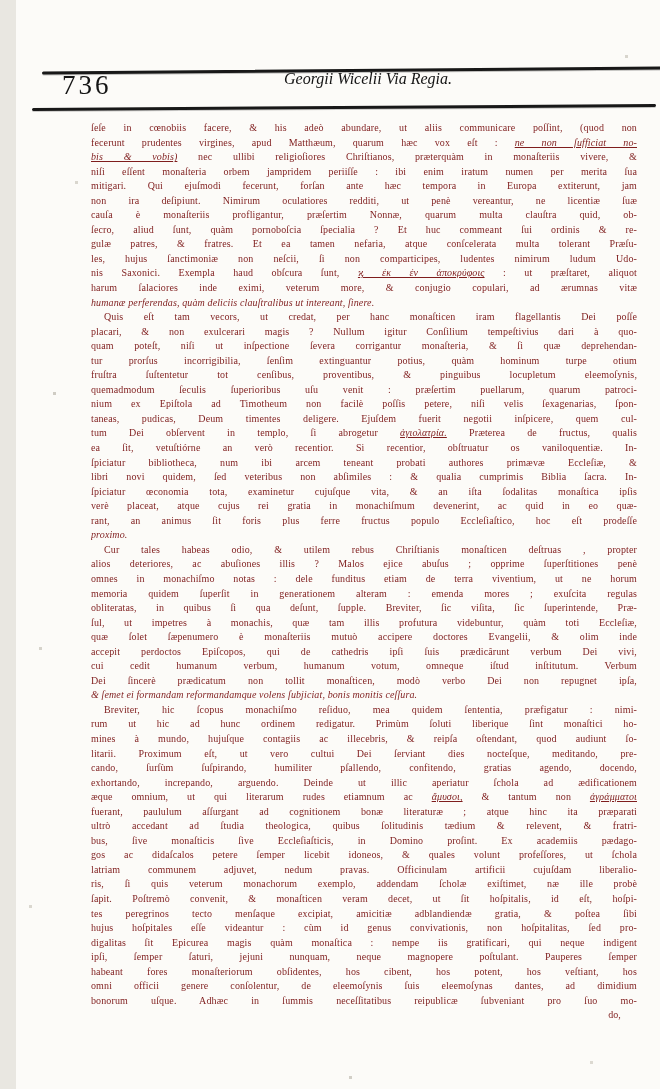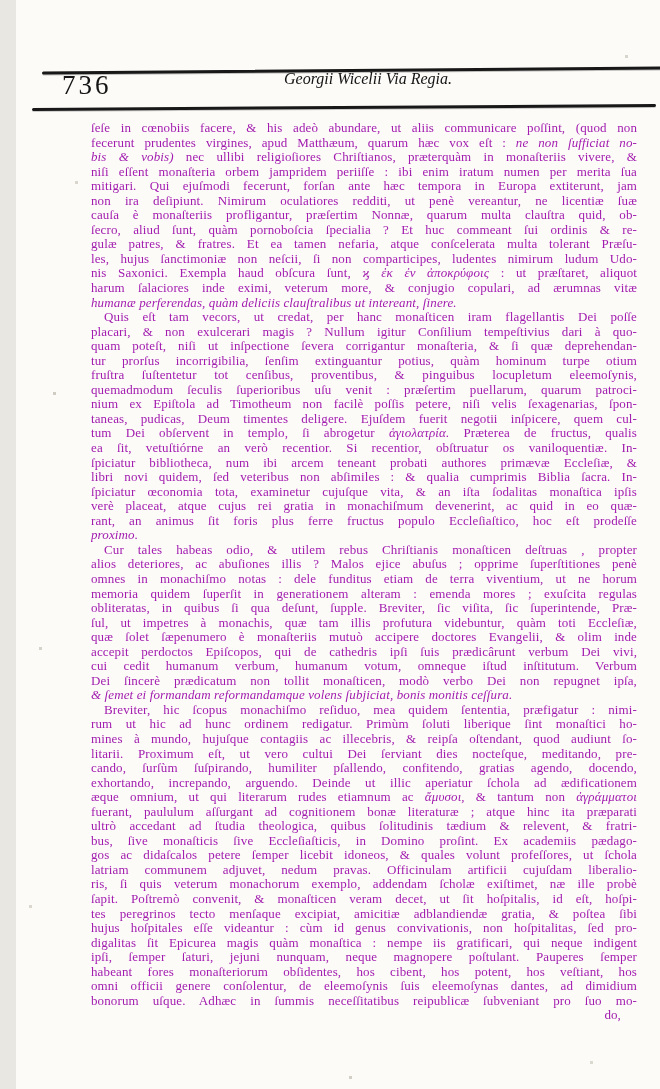--- a/index.html
+++ b/index.html
@@ -7,27 +7,27 @@
         color:#1c1c1c;font-family:"Liberation Serif","DejaVu Serif",serif;margin-left:16px;
         -webkit-font-smoothing:antialiased;}
   .rule{position:absolute;background:#181818;border-radius:3px;}
   .rule-top{left:26px;width:628px;top:69px;height:2.6px;transform:rotate(-0.45deg);
             box-shadow:0 1px 0 rgba(20,20,20,.25);}
   .rule-bottom{left:16px;width:624px;top:106px;height:2.6px;transform:rotate(-0.35deg);
             box-shadow:0 1px 0 rgba(20,20,20,.2);}
   .page-number{position:absolute;left:46px;top:70px;font-size:27px;letter-spacing:3px;color:#151515;}
   .running-title{position:absolute;left:0;right:0;top:70px;text-align:center;padding-left:44px;
             font-style:italic;font-size:16px;color:#141414;}
-  .textblock{position:absolute;left:75px;top:121px;width:546px;font-size:13px;
-            line-height:14.55px;letter-spacing:.12px;color:#a21caf;}
+  .textblock{position:absolute;left:75px;top:121px;width:546px;font-size:10px;
+            line-height:14.55px;letter-spacing:.12px;color:#7f1d1d;}
   .line{height:14.55px;overflow:hidden;text-align:justify;text-align-last:justify;}
   .line.short{text-align-last:left;font-style:italic;}
   .line.indent{text-indent:13px;}
   .line.catch{text-align-last:right;padding-right:16px;}
-  .it{font-style:italic;}
+  .it{font-style:italic;text-decoration:underline;}
   .corner-blob{position:absolute;right:-5px;top:-5px;width:18px;height:13px;background:#151515;border-radius:50%;}
   .edge-smudge{position:absolute;right:0;top:238px;width:2px;height:50px;
             background:linear-gradient(#d8d5cd,#8f8c84,#d8d5cd);}
   .specks{position:absolute;left:0;top:0;width:1px;height:1px;background:transparent;
             box-shadow:60px 182px 0 1px #d9d6ce, 38px 393px 0 1px #cfccc4,
                        24px 648px 0 1px #d6d3cb, 14px 906px 0 1px #dad7cf,
                        334px 1077px 0 1px #d2cfc7, 610px 56px 0 1px #d8d5cd,
                        575px 1062px 0 1px #dcd9d1;}
 </style>
 </head>

